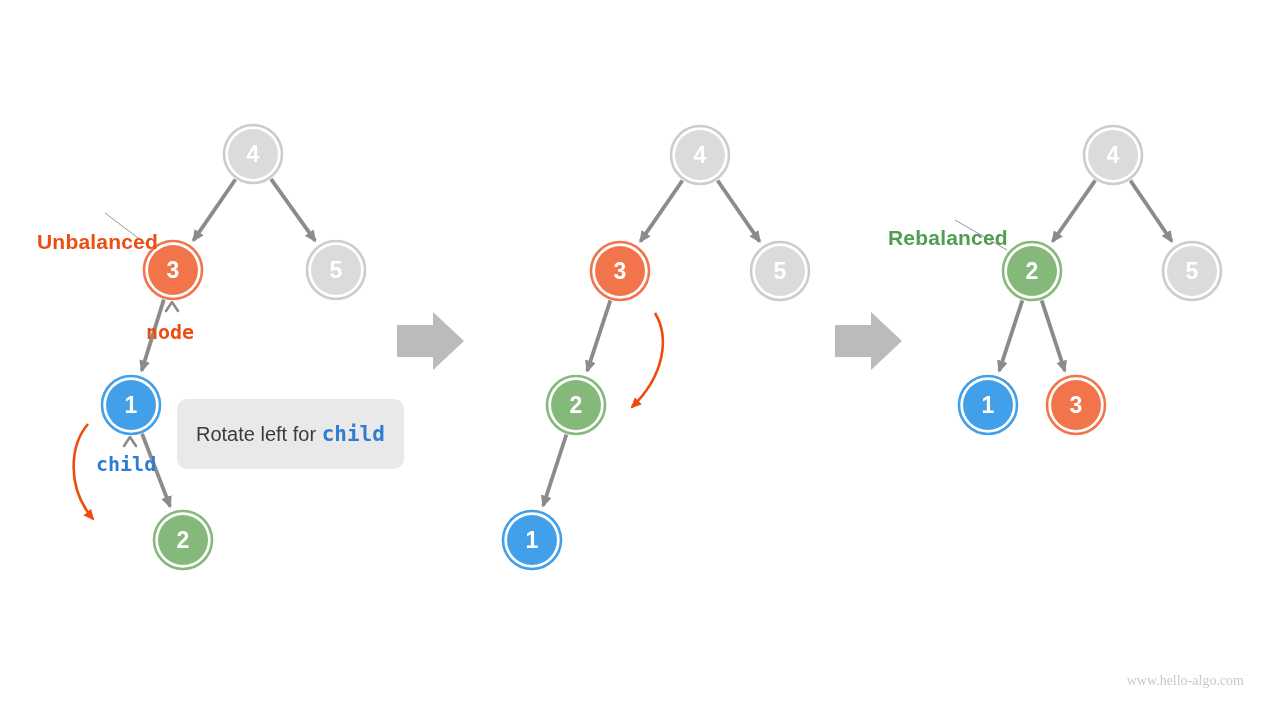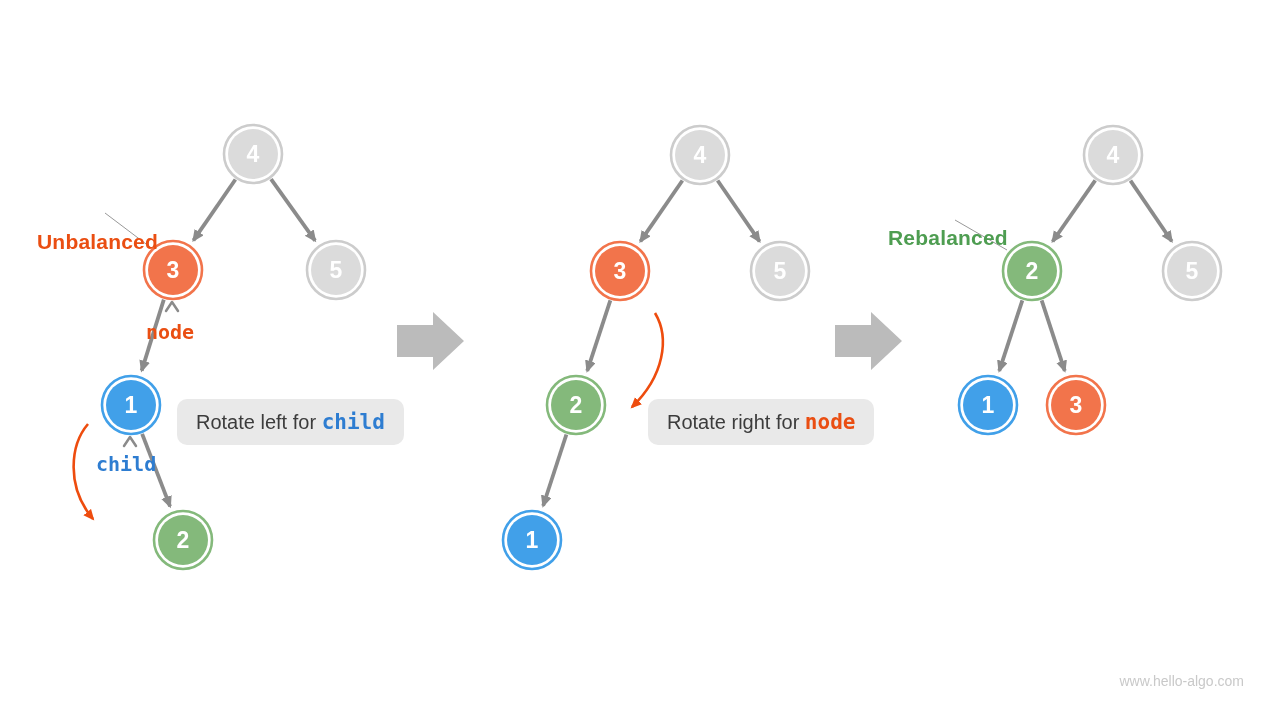--- a/index.html
+++ b/index.html
@@ -11,29 +11,29 @@
   .overlay{position:absolute;white-space:nowrap;}
   .big-label{font-weight:bold;font-size:21px;letter-spacing:0.2px;}
   .label-unbalanced{left:37px;top:188px;color:var(--label-orange);margin-top:42px;}
   .label-rebalanced{left:888px;top:187px;color:var(--label-green);margin-top:39px;}
   .mono-label{font-family:"DejaVu Sans Mono", monospace;font-weight:bold;font-size:20px;}
   .label-node-ref{left:146px;top:320px;color:var(--label-orange);}
   .label-child-ref{left:96px;top:452px;color:var(--label-blue);}
   .caption{
     height:46px;line-height:46px;border-radius:10px;
     background:var(--caption-bg);color:var(--caption-text);
-    font-size:20px;padding:0 19px;
+    font-size:20px;padding:12px 19px;
   }
   .caption-left{left:177px;top:399px;}
   .caption-right{left:648px;top:399px;}
   .caption .kw{font-family:"DejaVu Sans Mono", monospace;font-weight:bold;font-size:21px;}
   .kw-blue{color:var(--label-blue);}
   .kw-orange{color:var(--label-orange);}
   .watermark{
-    right:36px;top:673px;font-family:Liberation Sans, sans-serif;
+    right:36px;top:673px;font-family:Liberation Serif, serif;
     font-size:14px;color:var(--watermark-color);
   }
 </style>
 </head>
 <body>
 
 <div id="stage">
 
   <svg id="diagram-svg" viewBox="0 0 1280 720" xmlns="http://www.w3.org/2000/svg">
     <defs>
@@ -146,19 +146,16 @@
   <div class="overlay big-label label-rebalanced">Rebalanced</div>
 
   <div class="overlay mono-label label-node-ref">node</div>
 
   <div class="overlay mono-label label-child-ref">child</div>
 
   <div class="overlay caption caption-left">
     <span>Rotate left for </span><span class="kw kw-blue">child</span>
   </div>
 
-  <div class="overlay caption caption-right">
-    <span>Rotate right for </span><span class="kw kw-orange">node</span>
-  </div>
 
   <div class="overlay watermark">www.hello-algo.com</div>
 
 </div>
 
 </body></html>

